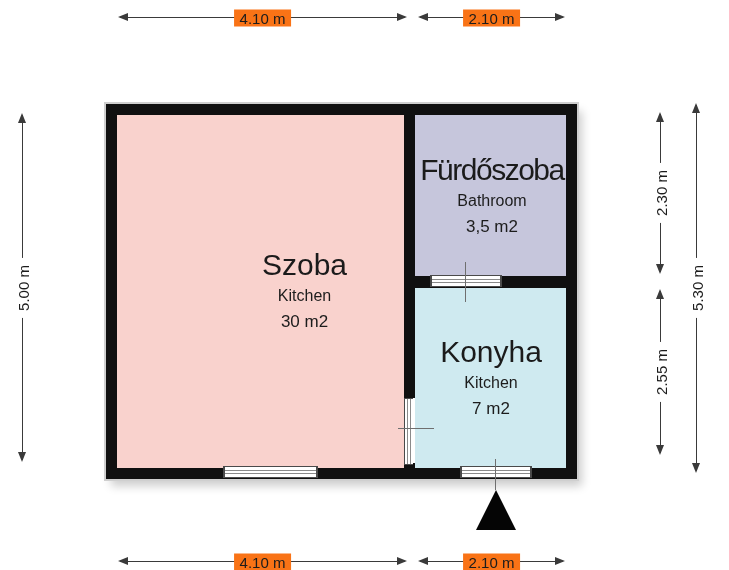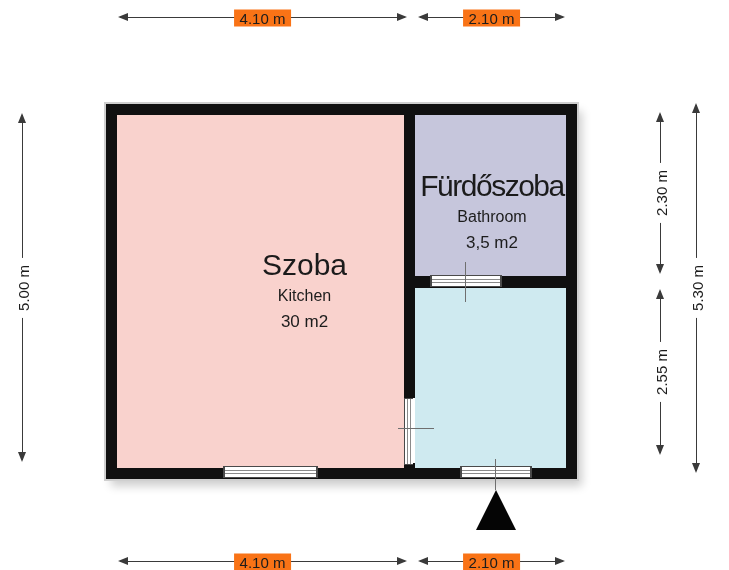--- a/index.html
+++ b/index.html
@@ -51,21 +51,21 @@
   .centerline-h{position:absolute;height:1px;background:#6f6f6f;}
   .cl-bath{left:348px;top:147px;height:40px;}
   .cl-entry{left:378px;top:344px;height:31px;}
   .cl-bk{left:281px;top:313px;width:36px;}
   
   .entrance-arrow{position:absolute;left:476px;top:490px;width:0;height:0;
     border-left:20px solid transparent;border-right:20px solid transparent;border-bottom:40px solid #050505;}
   
   .room-label{position:absolute;text-align:center;line-height:1.12;}
   .lbl-bedroom{left:117px;top:248px;width:287px;padding-left:44px;}
-  .lbl-bathroom{left:416px;top:169px;width:152px;}
+  .lbl-bathroom{left:416px;top:153px;width:152px;}
   .lbl-kitchen{left:416px;top:335px;width:150px;}
   .room-name{font-size:30px;color:#1b1b1b;}
   .lbl-bathroom .room-name{letter-spacing:-1.5px;}
   .room-sub{font-size:16px;margin-top:5px;}
   .room-area{font-size:17px;margin-top:7px;}
 </style>
 </head>
 <body>
 
 <div class="canvas">
@@ -144,16 +144,21 @@
   <div class="room-label lbl-bedroom">
     <div class="room-name">Szoba</div>
     <div class="room-sub">Kitchen</div>
     <div class="room-area">30 m2</div>
   </div>
   <div class="room-label lbl-bathroom">
     <div class="room-name">Fürdőszoba</div>
     <div class="room-sub">Bathroom</div>
     <div class="room-area">3,5 m2</div>
   </div>
+  <div class="room-label lbl-kitchen">
+    <div class="room-name">Konyha</div>
+    <div class="room-sub">Kitchen</div>
+    <div class="room-area">7 m2</div>
+  </div>
 
   <div class="entrance-arrow"></div>
 
 </div>
 
 </body></html>

